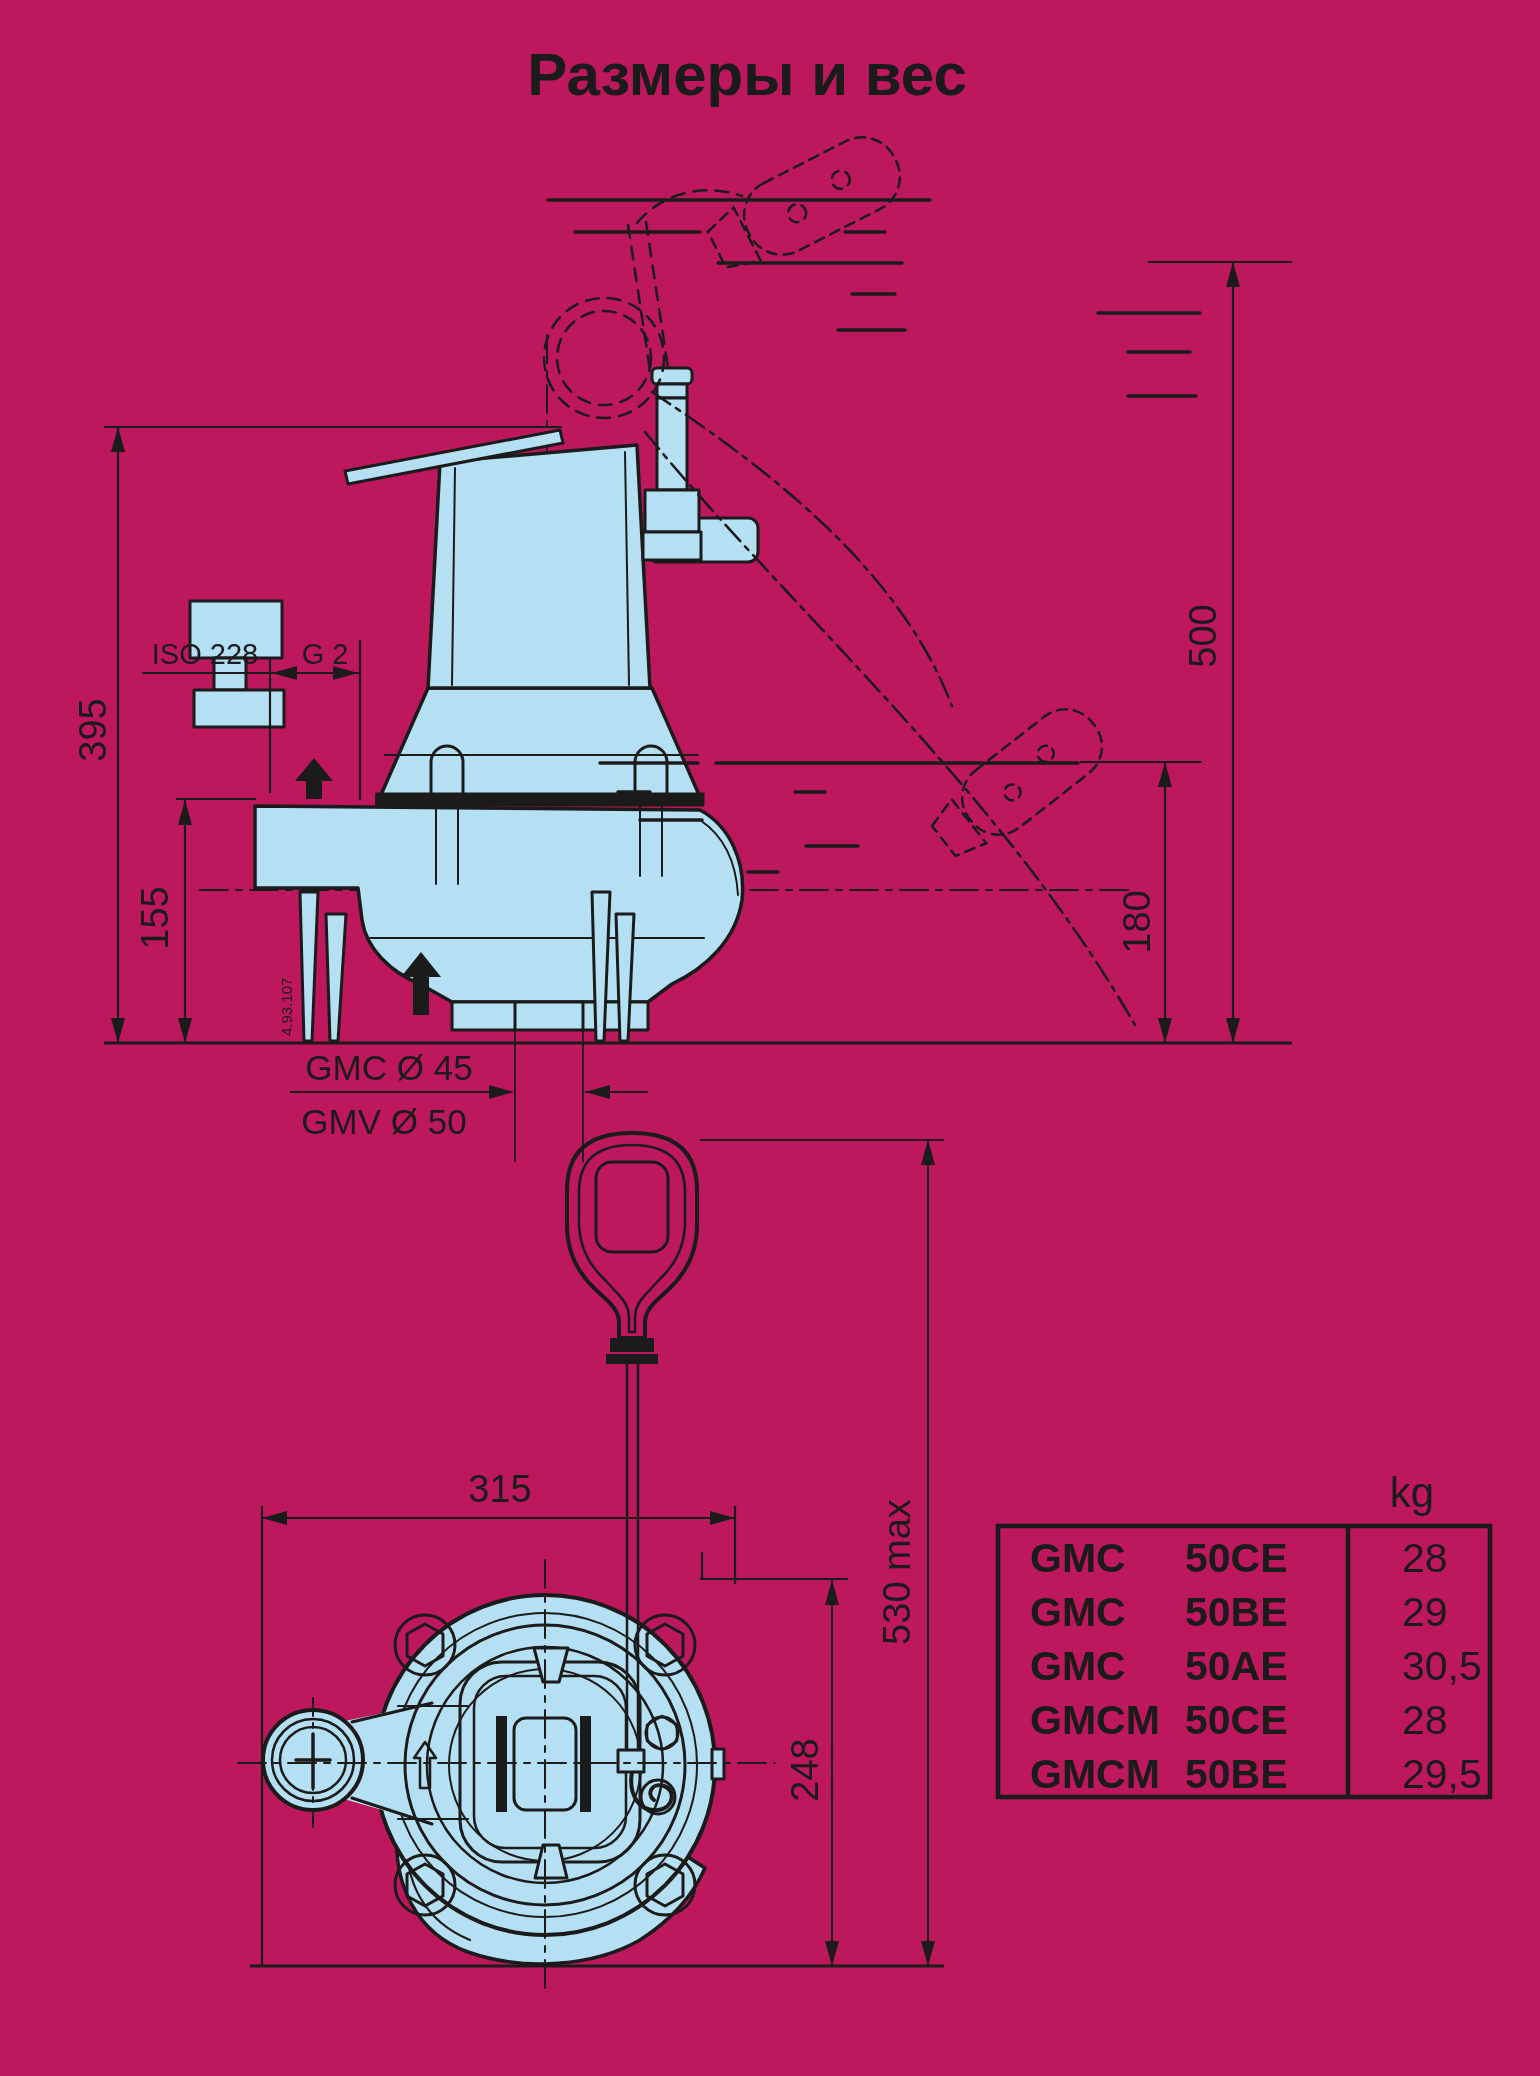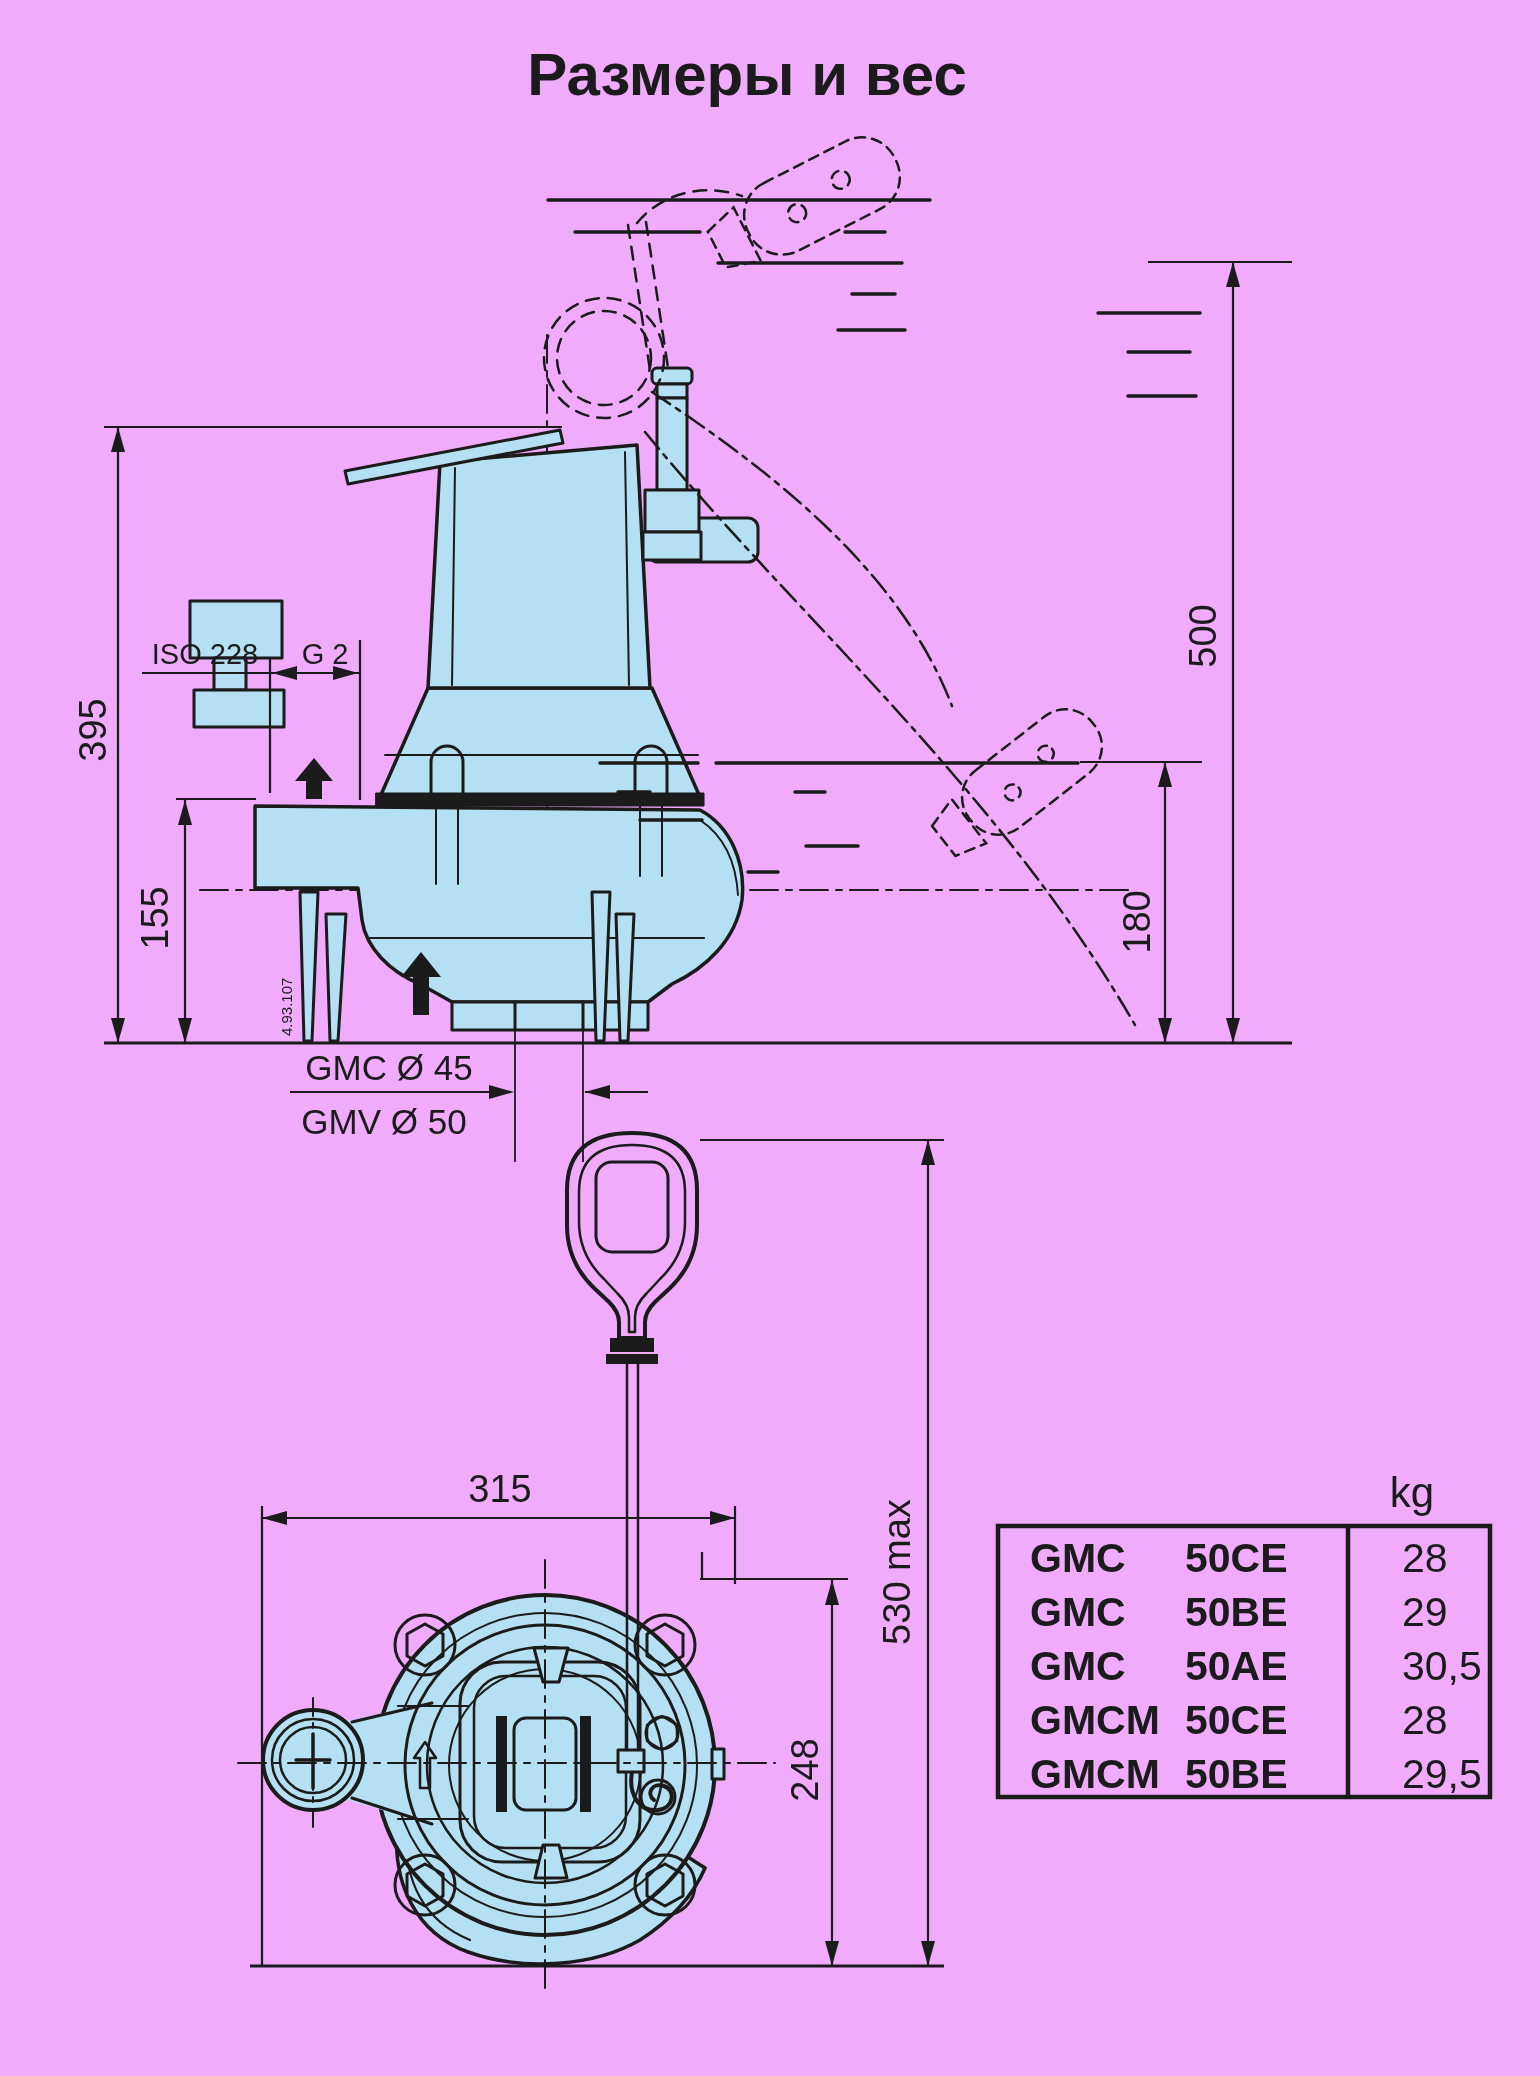--- a/index.html
+++ b/index.html
@@ -1,16 +1,16 @@
 <!DOCTYPE html>
 <html><head>
 <meta charset="utf-8">
 <style>
   html,body{margin:0;padding:0;background:#ffffff;}
-  .canvas{width:1540px;height:2076px;position:relative;background:#f0abfc;
+  .canvas{width:1540px;height:2076px;position:relative;background:#be185d;
           font-family:"Liberation Sans", sans-serif;}
   svg{display:block;}
   text{fill:#1b1b1b;}
   .dimtxt{font-size:38px;}
   .smalltxt{font-size:15px;}
   .isotxt{font-size:29px;}
   .outlettxt{font-size:35px;}
   .titletxt{font-size:60px;font-weight:bold;}
   .kgtxt{font-size:42px;}
   .modeltxt{font-size:41px;font-weight:bold;}

